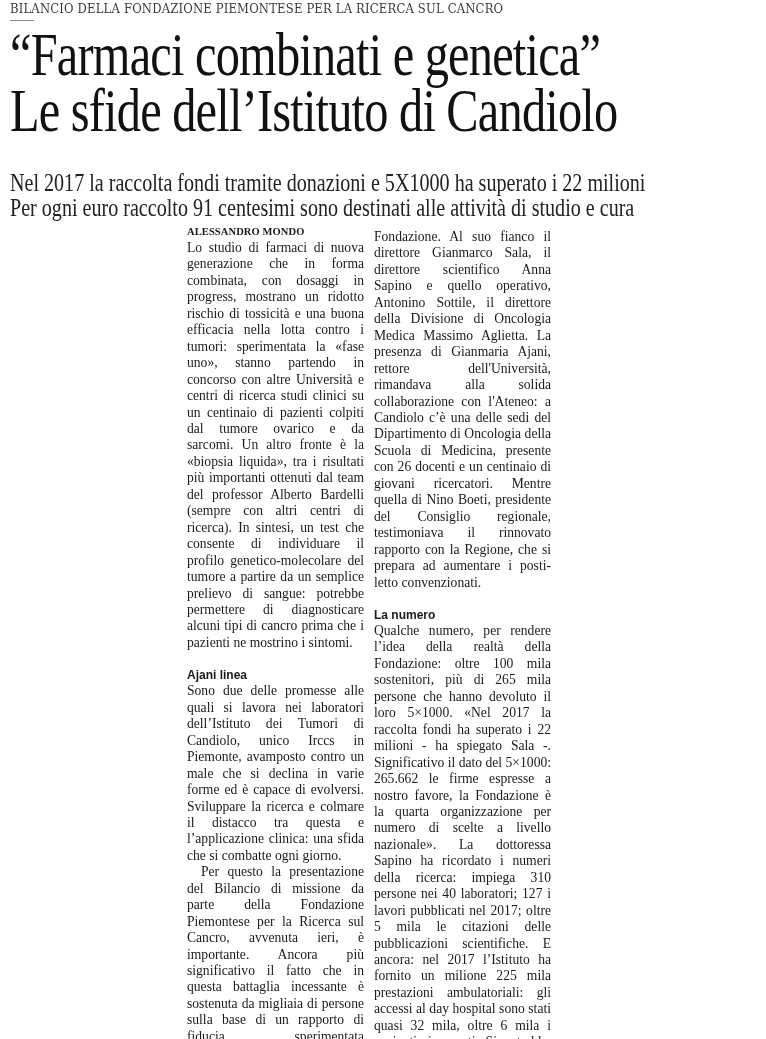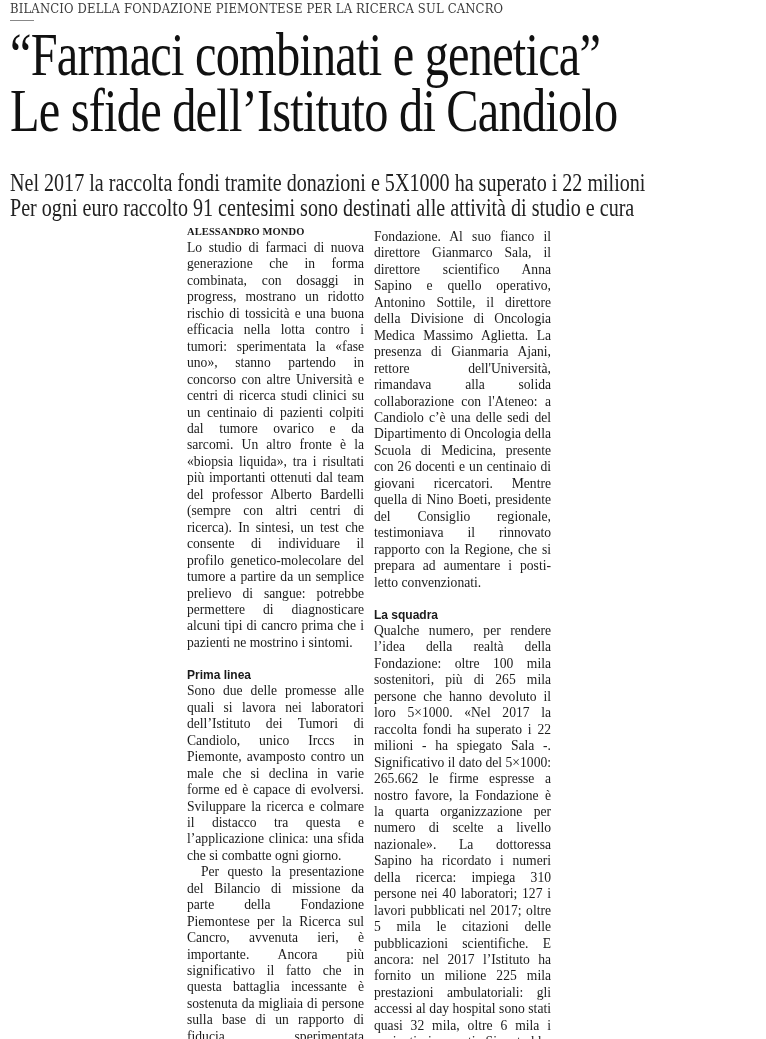--- a/index.html
+++ b/index.html
@@ -51,22 +51,22 @@
 </h1>
 
 <div class="standfirst">
   <span>Nel 2017 la raccolta fondi tramite donazioni e 5X1000 ha superato i 22 milioni</span><br>
   <span>Per ogni euro raccolto 91 centesimi sono destinati alle attività di studio e cura</span>
 </div>
 
 <div class="col left">
   <div class="byline">ALESSANDRO MONDO</div>
   <p>Lo studio di farmaci di nuova generazione che in forma combinata, con dosaggi in progress, mostrano un ridotto rischio di tossicità e una buona efficacia nella lotta contro i tumori: sperimentata la «fase uno», stanno partendo in concorso con altre Università e centri di ricerca studi clinici su un centinaio di pazienti colpiti dal tumore ovarico e da sarcomi. Un altro fronte è la «biopsia liquida», tra i risultati più importanti ottenuti dal team del professor Alberto Bardelli (sempre con altri centri di ricerca). In sintesi, un test che consente di individuare il profilo genetico-molecolare del tumore a partire da un semplice prelievo di sangue: potrebbe permettere di diagnosticare alcuni tipi di cancro prima che i pazienti ne mostrino i sintomi.</p>
-  <div class="section-head">Prima linea</div>
+  <div class="section-head">Ajani linea</div>
   <p>Sono due delle promesse alle quali si lavora nei laboratori dell’Istituto dei Tumori di Candiolo, unico Irccs in Piemonte, avamposto contro un male che si declina in varie forme ed è capace di evolversi. Sviluppare la ricerca e colmare il distacco tra questa e l’applicazione clinica: una sfida che si combatte ogni giorno.</p>
   <p class="indent"><span id="p3-left">Per questo la presentazione del Bilancio di missione da parte della Fondazione Piemontese per la Ricerca sul Cancro, avvenuta ieri, è importante. Ancora più significativo il fatto che in questa battaglia incessante è sostenuta da migliaia di persone sulla base di un rapporto di fiducia, sperimentata personalmente o indirettamente. «Chi ha creduto in noi ce lo riconosce, non smetteremo di ripagare la fiducia di quanti ce l'hanno accordata», ha premesso Allegra Agnelli, presidente della</span></p>
 </div>
 
 <div class="col right">
   <p><span id="p3-right">Fondazione. Al suo fianco il direttore Gianmarco Sala, il direttore scientifico Anna Sapino e quello operativo, Antonino Sottile, il direttore della Divisione di Oncologia Medica Massimo Aglietta. La presenza di Gianmaria Ajani, rettore dell'Università, rimandava alla solida collaborazione con l'Ateneo: a Candiolo c’è una delle sedi del Dipartimento di Oncologia della Scuola di Medicina, presente con 26 docenti e un centinaio di giovani ricercatori. Mentre quella di Nino Boeti, presidente del Consiglio regionale, testimoniava il rinnovato rapporto con la Regione, che si prepara ad aumentare i posti-letto convenzionati.</span></p>
-  <div class="section-head">La squadra</div>
+  <div class="section-head">La numero</div>
   <p><span>Qualche numero, per rendere l’idea della realtà della Fondazione: oltre 100 mila sostenitori, più di 265 mila persone che hanno devoluto il loro 5×1000. «Nel 2017 la raccolta fondi ha superato i 22 milioni - ha spiegato Sala -. Significativo il dato del 5×1000: 265.662 le firme espresse a nostro favore, la Fondazione è la quarta organizzazione per numero di scelte a livello nazionale». La dottoressa Sapino ha ricordato i numeri della ricerca: impiega 310 persone nei 40 laboratori; 127 i lavori pubblicati nel 2017; oltre 5 mila le citazioni delle pubblicazioni scientifiche. E ancora: nel 2017 l’Istituto ha fornito un milione 225 mila prestazioni ambulatoriali: gli accessi al day hospital sono stati quasi 32 mila, oltre 6 mila i pazienti ricoverati. Si potrebbe continuare. Ma tra tanti dati, ce ne sono due che rendono l’idea: la donazione media è di 30 euro, nel 2017 per ogni euro raccolto 91 centesimi sono state destinate alle attività di ricerca e cura.</span></p>
 </div>
 
 </body></html>

